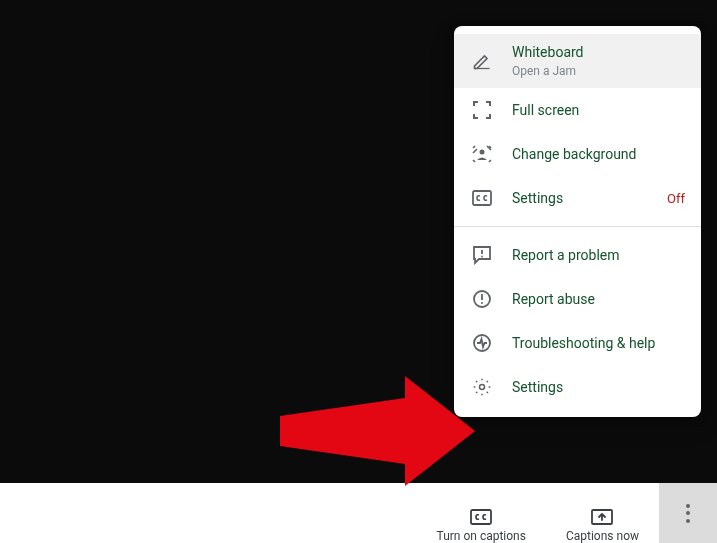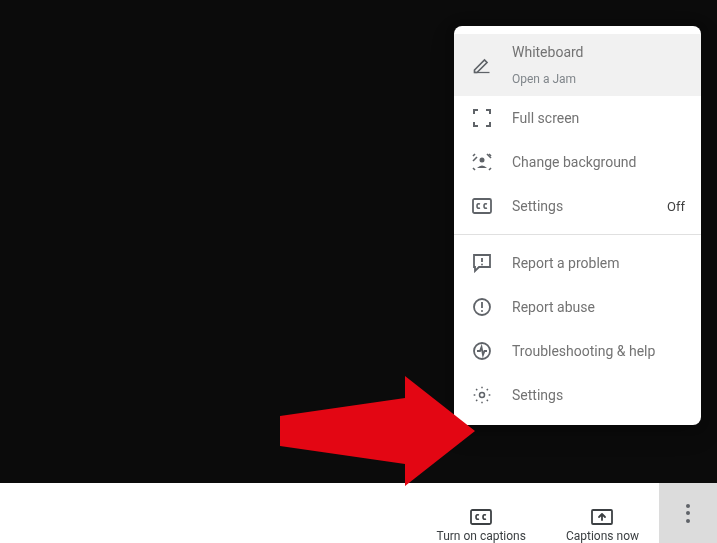--- a/index.html
+++ b/index.html
@@ -104,32 +104,32 @@
       color: #5f6368;
     }
     .menu-item .mi-text {
       flex: 1;
       display: flex;
       flex-direction: column;
       justify-content: center;
     }
     .menu-item .mi-label {
       font-size: 14px;
-      color: #737373;
+      color: #14532d;
       line-height: 1.2;
     }
     .menu-item .mi-sublabel {
       font-size: 12px;
       color: #80868b;
       line-height: 1.2;
-      margin-top: 11px;
+      margin-top: 3px;
     }
     .menu-item .mi-right {
       font-size: 13px;
-      color: #404040;
+      color: #b91c1c;
     }
     .menu-divider {
       height: 1px;
       background: #e0e0e0;
       margin: 6px 0;
     }
     .arrow {
       position: absolute;
       top: 376px;
       left: 280px;

